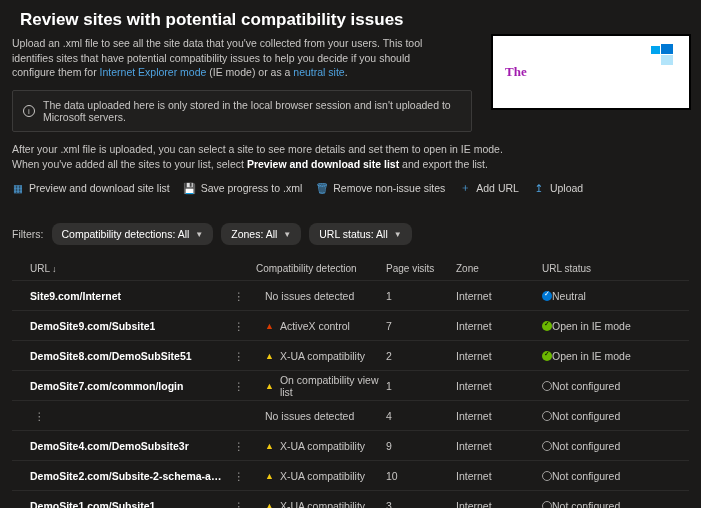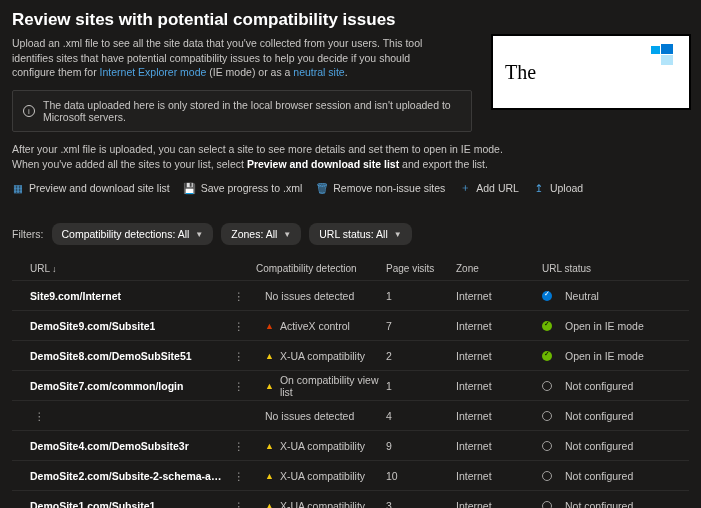--- a/index.html
+++ b/index.html
@@ -7,21 +7,21 @@
     background: #1b1a19;
     color: #fff;
     font-family: "Segoe UI", Arial, sans-serif;
     font-size: 11px;
     width: 701px;
     height: 508px;
     overflow: hidden;
     position: relative;
   }
   .content { padding: 10px 12px 0 12px; }
-  h1 { font-size: 17px; font-weight: 600; margin-bottom: 6px; }
+  h1 { font-size: 17px; font-weight: 600; margin-bottom: 6px; margin-left: 8px; }
   .desc { font-size: 10.5px; color: #c8c6c4; line-height: 1.4; max-width: 440px; }
   .desc a { color: #4fa3e0; text-decoration: none; }
   .infobar {
     margin-top: 10px;
     border: 1px solid #3b3a39;
     background: #201f1e;
     padding: 8px 10px;
     font-size: 10.5px;
     color: #c8c6c4;
     display: flex;
@@ -68,41 +68,41 @@
     border-top: 1px solid #2b2a29;
     height: 30px;
     font-size: 10.5px;
   }
   .url-cell { display:flex; align-items:center; justify-content:space-between; padding-right:8px;}
   .url-text { white-space: nowrap; overflow:hidden; text-overflow: ellipsis; max-width: 196px; font-weight:600;}
   .more { color:#a19f9d; cursor:pointer; padding:0 4px; }
   .compat-cell { display:flex; align-items:center; gap:6px; color:#c8c6c4;padding-left:9px; }
   .warn { color:#f2c811; font-size:9px; }
   .warn-red { color:#d83b01; font-size:9px; }
-  .status-cell { display:flex; align-items:center; gap:13px; color:#c8c6c4; }
+  .status-cell { display:flex; align-items:center; gap:0; color:#c8c6c4; }
   .dot-green { width:10px; height:10px; border-radius:50%; background:#6bb700; display:inline-block; position:relative;}
   .dot-green::after{content:"✓"; color:#000; font-size:7px; position:absolute; left:2px; top:-0.5px;}
   .dot-blue { width:10px; height:10px; border-radius:50%; background:#0078d4; display:inline-block; position:relative;}
   .dot-blue::after{content:"✓"; color:#fff; font-size:7px; position:absolute; left:2px; top:-0.5px;}
   .ring { width:10px; height:10px; border-radius:50%; border:1.2px solid #a19f9d; display:inline-block;}
   .sort-arrow { font-size:9px; margin-left:2px; }
   .dim { color:#c8c6c4; }
 
   .logo-box {
     position: absolute;
     top: 34px; right: 10px;
     width: 200px; height: 76px;
     background: #fff;
     border: 2px solid #000;
     display: flex; align-items: center;
     padding: 0 12px;
     gap: 8px;
   }
   .logo-text {
-    color: #000000; font-weight: 400; font-size: 20px; line-height: 1.05;
+    color: #a21caf; font-weight: 700; font-size: 13px; line-height: 1.05;
     font-family: Georgia, "Times New Roman", serif;
   }
   .logo-glyph { position:absolute; right:16px; top:8px; }
 </style>
 </head>
 <body>
 
 <div class="content">
   <h1>Review sites with potential compatibility issues</h1>
   <p class="desc">

